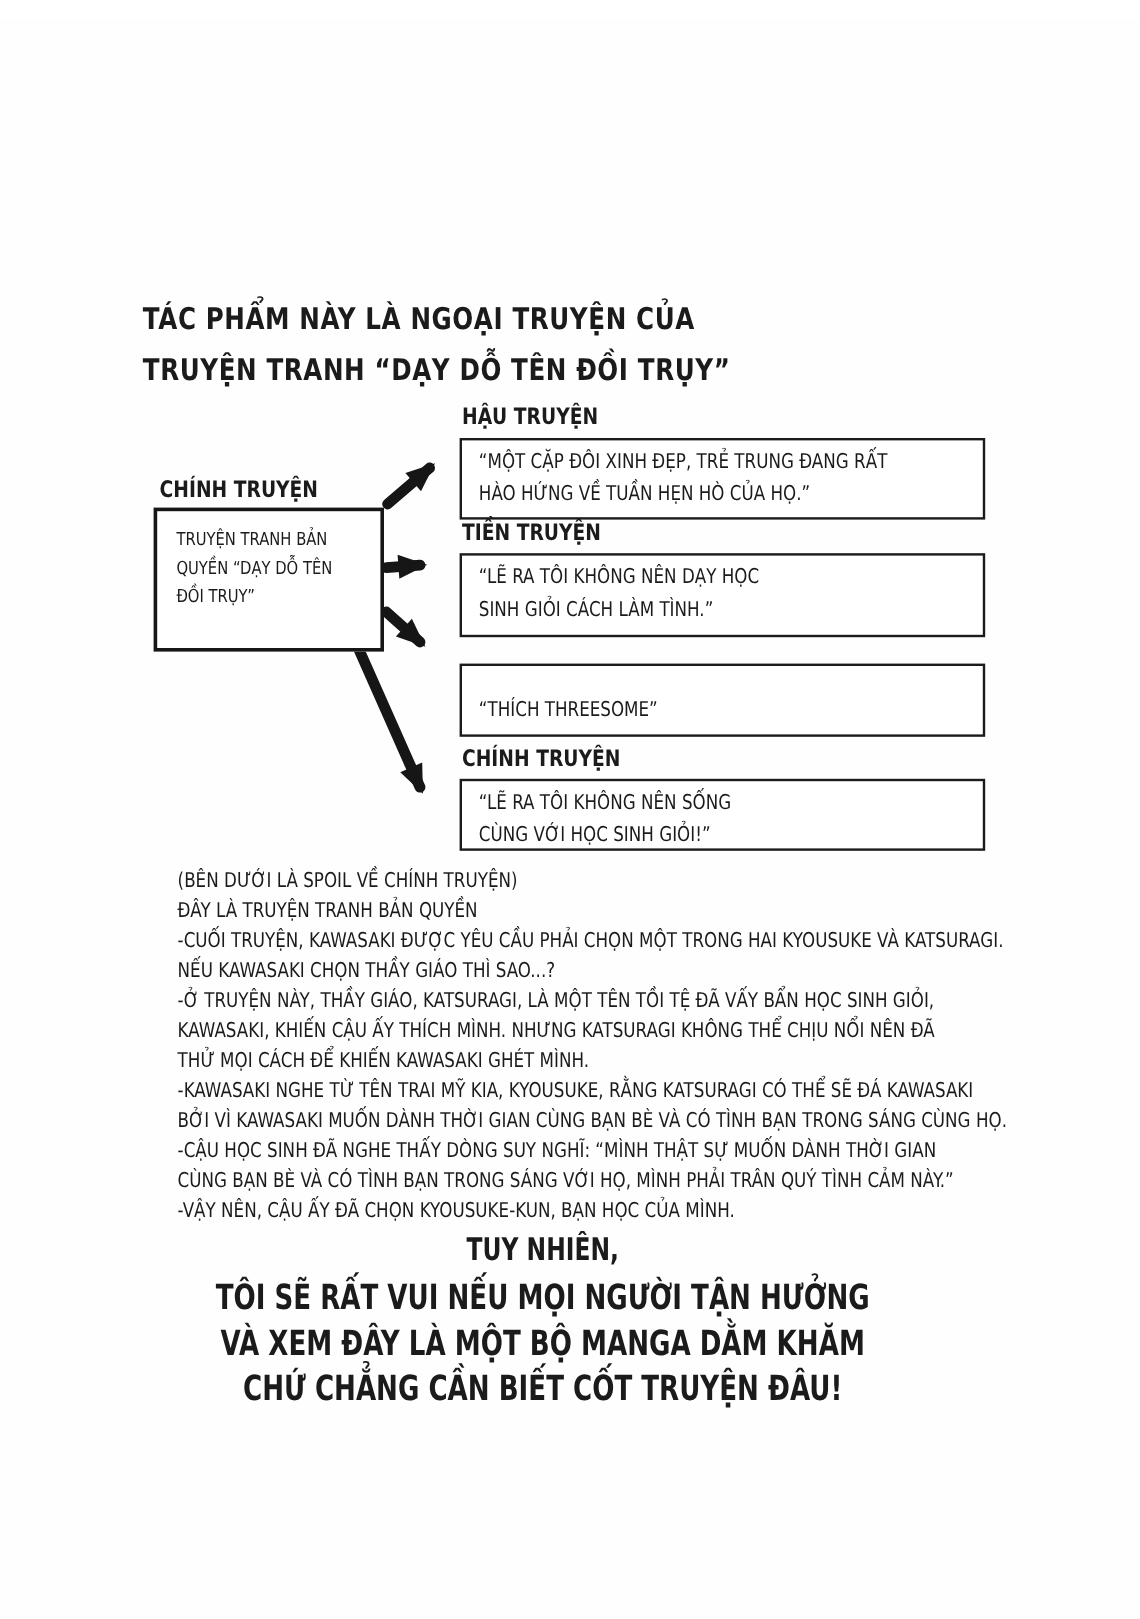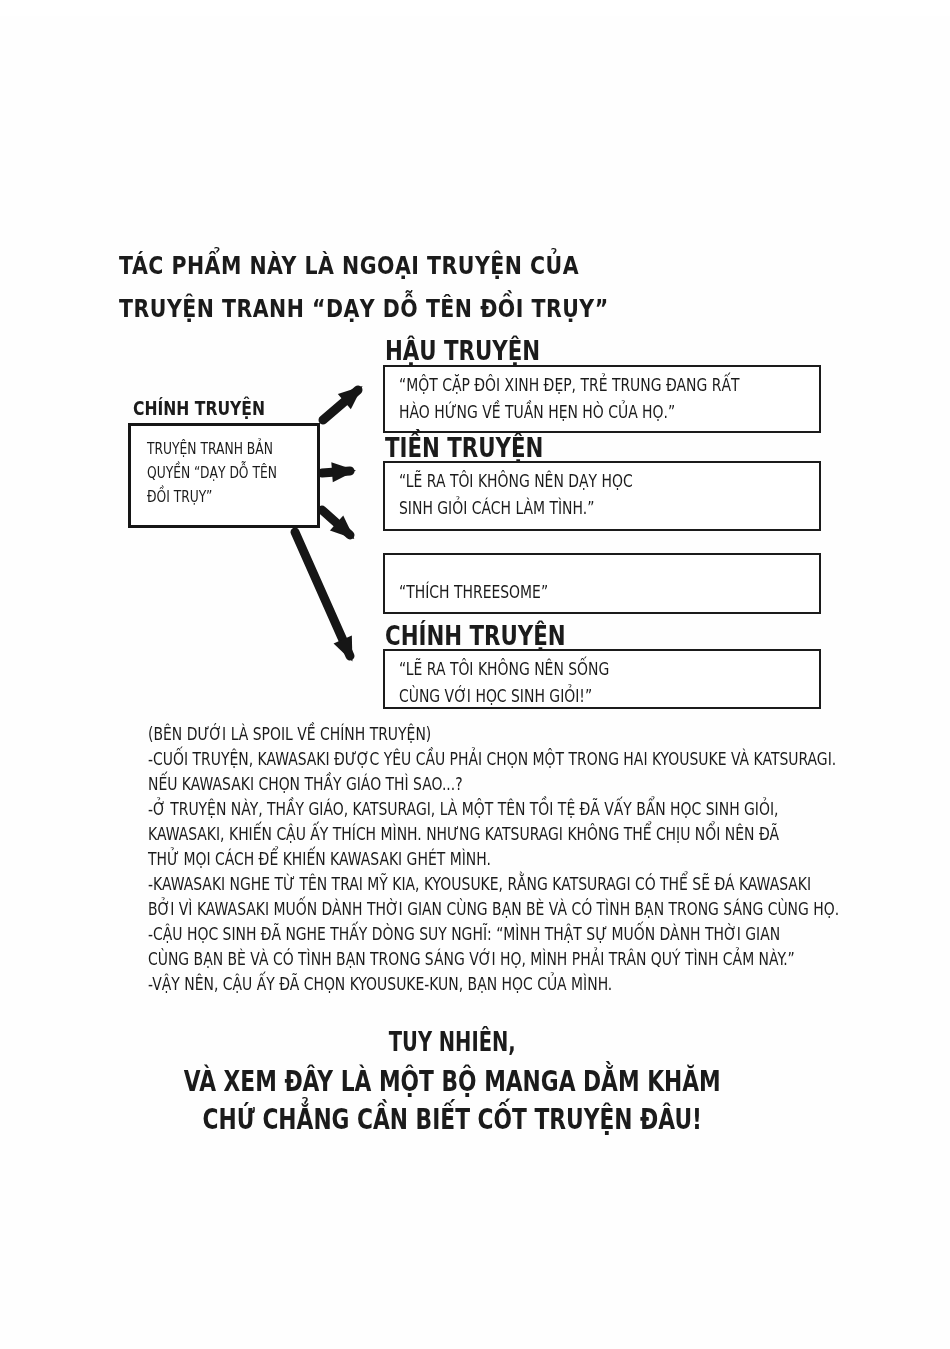--- a/index.html
+++ b/index.html
@@ -12,24 +12,24 @@
   }
   .scx { display:block; transform:scaleX(0.82); transform-origin:left top; white-space:nowrap; }
   .scx75 { display:block; transform:scaleX(0.75); transform-origin:left top; white-space:nowrap; }
 
   
   .title { position:absolute; left:119px; top:228px; font-size:25px; font-weight:bold;
            line-height:43px; letter-spacing:0.6px; }
 
   
   .src-label { position:absolute; left:133px; top:381px; font-size:19px; font-weight:bold; }
-  .src-box { position:absolute; left:128px; top:407px; width:192px; height:105px;
+  .src-box { position:absolute; left:128px; top:407px; width:192px; height:120px;
              border:3px solid #161616; background:#fff; padding:11px 4px 0 16px;
              font-size:15px; line-height:24px; }
-  .branch-label { position:absolute; left:385px; font-size:26px; font-weight:bold; }
+  .branch-label { position:absolute; left:385px; font-size:19px; font-weight:bold; }
   .dbox { position:absolute; left:383px; width:438px; border:2px solid #1b1b1b; background:#fff;
           font-size:17px; line-height:27px; padding:5px 6px 0 14px; }
   .lbl-1 { top:320px; } .box-1 { top:349px; height:68px; }
   .lbl-2 { top:417px; } .box-2 { top:445px; height:70px; }
   .lbl-3 { top:509px; } .box-3 { top:537px; height:61px; padding-top:24px; }
   .lbl-4 { top:605px; } .box-4 { top:633px; height:60px; }
   .arrows { position:absolute; left:0; top:0; width:950px; height:1349px; pointer-events:none; }
 
   
   .spoiler { position:absolute; left:148px; top:706px; width:800px; }
@@ -97,20 +97,23 @@
   <div class="dbox box-4">
     <span class="scx">“LẼ RA TÔI KHÔNG NÊN SỐNG</span>
     <span class="scx">CÙNG VỚI HỌC SINH GIỎI!”</span>
   </div>
 
   <div class="spoiler">
     <div class="spoiler-line">
         <span class="scx">(BÊN DƯỚI LÀ SPOIL VỀ CHÍNH TRUYỆN)</span>
       </div>
     <div class="spoiler-line">
+        <span class="scx">ĐÂY LÀ TRUYỆN TRANH BẢN QUYỀN</span>
+      </div>
+    <div class="spoiler-line">
         <span class="scx">-CUỐI TRUYỆN, KAWASAKI ĐƯỢC YÊU CẦU PHẢI CHỌN MỘT TRONG HAI KYOUSUKE VÀ KATSURAGI.</span>
       </div>
     <div class="spoiler-line">
         <span class="scx">NẾU KAWASAKI CHỌN THẦY GIÁO THÌ SAO...?</span>
       </div>
     <div class="spoiler-line">
         <span class="scx">-Ở TRUYỆN NÀY, THẦY GIÁO, KATSURAGI, LÀ MỘT TÊN TỒI TỆ ĐÃ VẤY BẨN HỌC SINH GIỎI,</span>
       </div>
     <div class="spoiler-line">
         <span class="scx">KAWASAKI, KHIẾN CẬU ẤY THÍCH MÌNH. NHƯNG KATSURAGI KHÔNG THỂ CHỊU NỔI NÊN ĐÃ</span>
@@ -133,20 +136,23 @@
     <div class="spoiler-line">
         <span class="scx">-VẬY NÊN, CẬU ẤY ĐÃ CHỌN KYOUSUKE-KUN, BẠN HỌC CỦA MÌNH.</span>
       </div>
   </div>
 
   <div class="outro">
     <div class="outro-line first">
         <span class="scx75">TUY NHIÊN,</span>
       </div>
     <div class="outro-line">
+        <span class="scx75">TÔI SẼ RẤT VUI NẾU MỌI NGƯỜI TẬN HƯỞNG</span>
+      </div>
+    <div class="outro-line">
         <span class="scx75">VÀ XEM ĐÂY LÀ MỘT BỘ MANGA DẰM KHĂM</span>
       </div>
     <div class="outro-line">
         <span class="scx75">CHỨ CHẲNG CẦN BIẾT CỐT TRUYỆN ĐÂU!</span>
       </div>
   </div>
 
 </div>
 
 </body></html>

